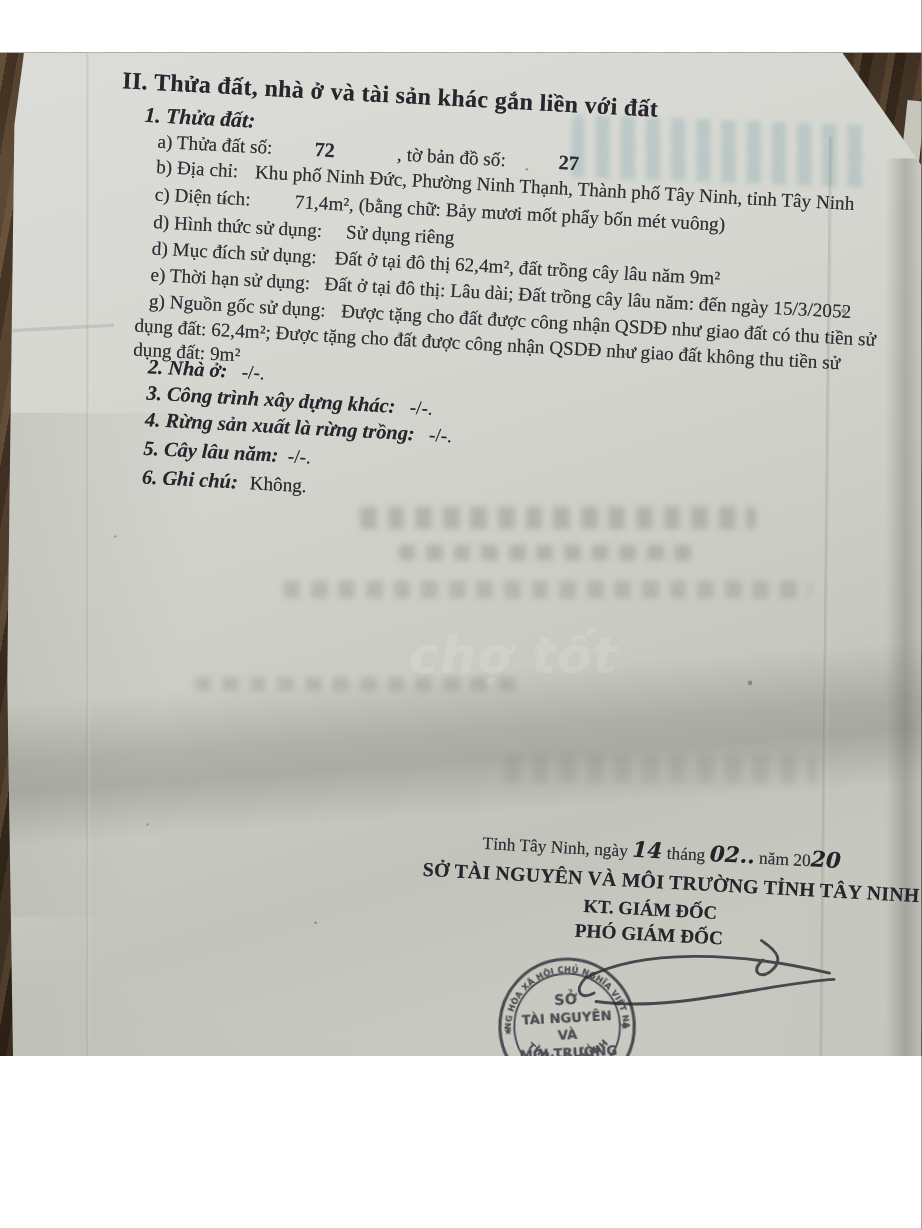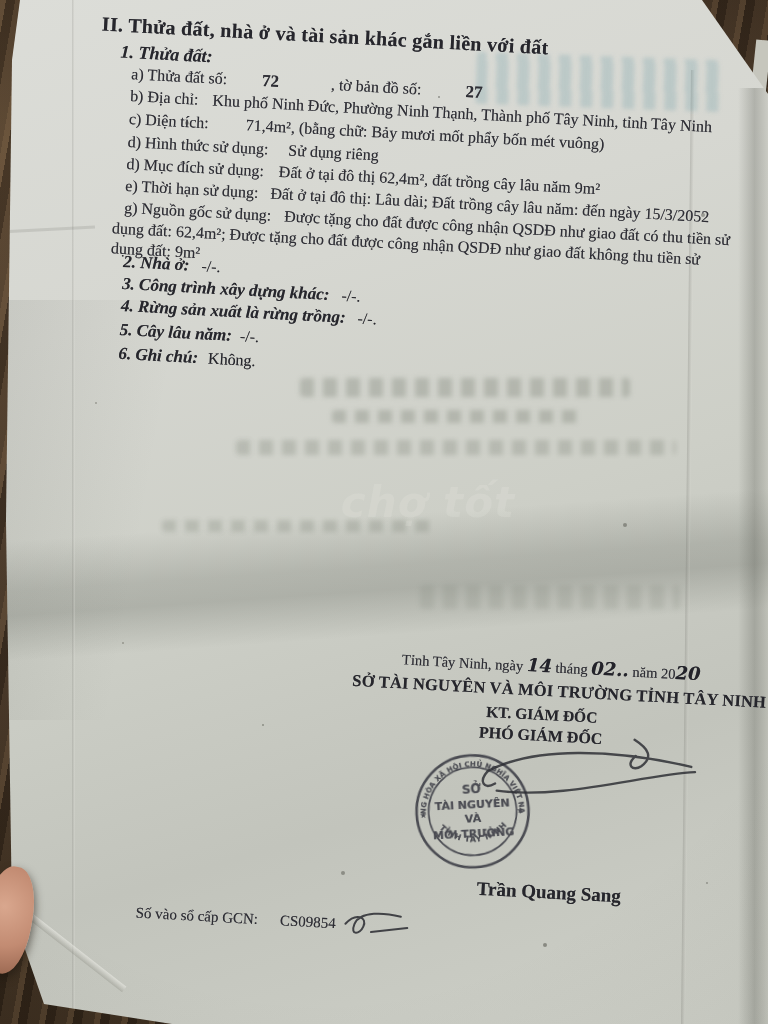--- a/index.html
+++ b/index.html
@@ -1,22 +1,23 @@
 <!DOCTYPE html>
 <html><head>
 <meta charset="utf-8">
 <style>
   html,body{margin:0;padding:0;}
   .stage{
-    position:relative;width:768px;height:1024px;overflow:hidden;
+    position:relative;width:768px;height:836px;overflow:hidden;
     background-color:#362a1e;
     background-image:
       repeating-linear-gradient(100deg, rgba(130,102,72,.38) 0 6px, rgba(42,30,19,.42) 6px 15px, rgba(96,74,52,.28) 15px 27px),
       linear-gradient(15deg,#2c2217,#47382a 40%,#5d4a35 72%,#33271c);
     font-family:"Liberation Serif", serif;
+    margin-top:44px;
   }
   .under-sheet{position:absolute;right:0;top:40px;width:15px;height:62px;background:#c6c6bd;transform:rotate(6deg);}
   
   .paper{
     position:absolute;inset:0;
     clip-path:polygon(20px 0, 702px 0, 768px 94px, 768px 1024px, 172px 1024px, 44px 1004px, 12px 912px, 6px 520px, 12px 60px);
     background:linear-gradient(163deg,#dcddd8 0%,#d6d7d1 28%,#cdcfc7 52%,#c2c4bc 74%,#cdcfc7 100%);
   }
   .paper::after{content:"";position:absolute;inset:0;
     background:radial-gradient(130% 120% at 42% 28%, transparent 58%, rgba(70,70,62,.16));}

